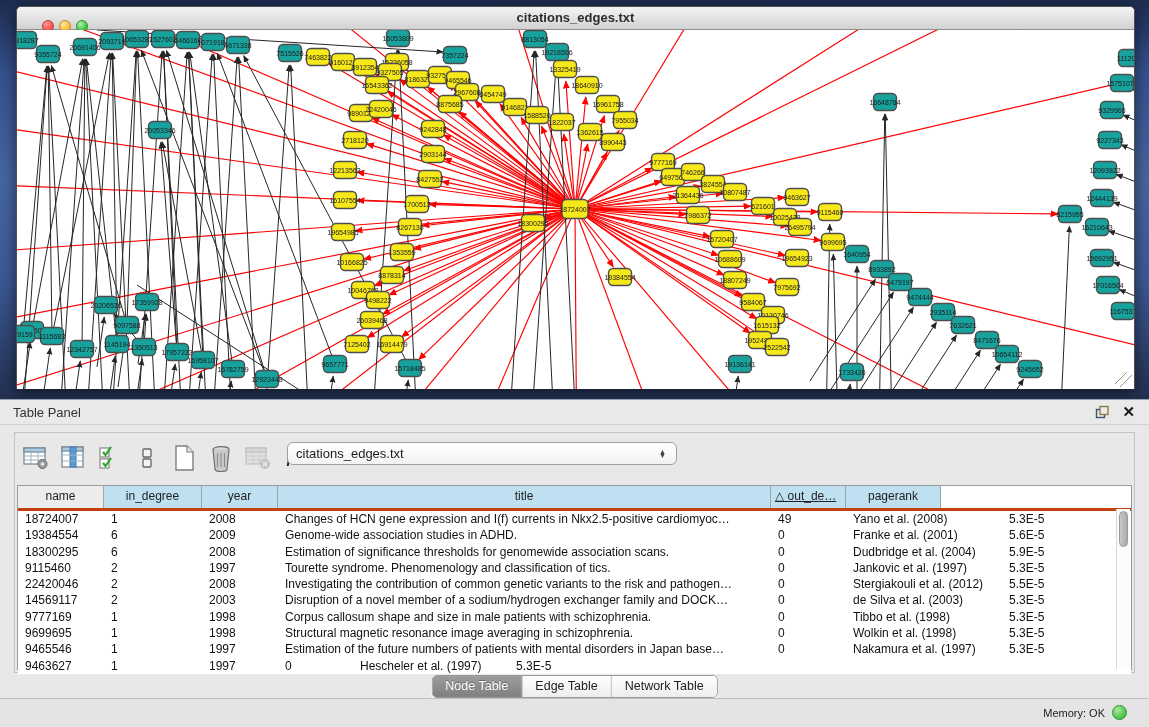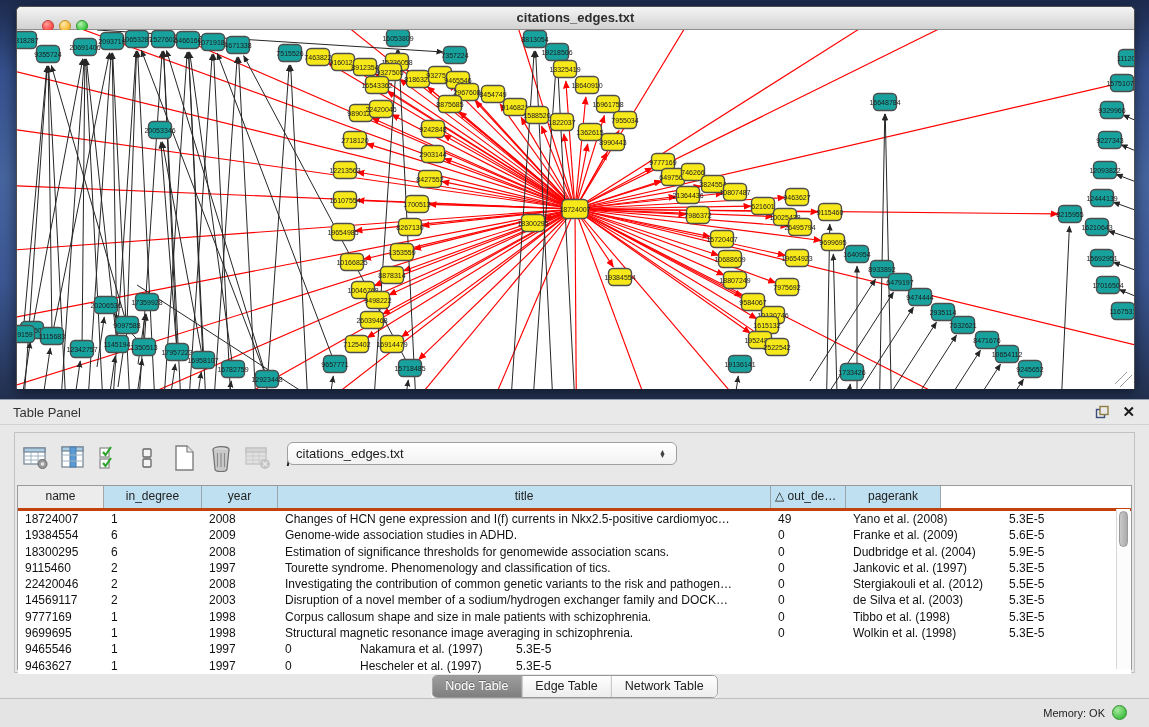--- a/index.html
+++ b/index.html
@@ -826,41 +826,41 @@
           <span>▼</span>
         </span>
     </div>
 
     <div class="dtable">
       <div class="thead" id="thead">
           <div class="th gray" style="width: 86px;">name</div>
           <div class="th" style="width: 98px;">in_degree</div>
           <div class="th" style="width: 76px;">year</div>
           <div class="th" style="width: 493px;">title</div>
-          <div class="th left" style="width: 75px;">△ out_de…</div>
+          <div class="th left" style="width: 75px; text-decoration: underline;">△ out_de…</div>
           <div class="th" style="width: 95px;">pagerank</div>
           <div class="th fill"></div>
         </div>
       <div class="tbody" id="tbody">
           <div class="tr">
             <div class="td" style="width: 86px;">18724007</div>
             <div class="td" style="width: 98px;">1</div>
             <div class="td" style="width: 76px;">2008</div>
             <div class="td" style="width: 493px;">Changes of HCN gene expression and I(f) currents in Nkx2.5-positive cardiomyoc…</div>
             <div class="td" style="width: 75px;">49</div>
             <div class="td" style="width: 156px;">Yano et al. (2008)</div>
             <div class="td" style="width: 95px;">5.3E-5</div>
           </div>
           <div class="tr">
             <div class="td" style="width: 86px;">19384554</div>
             <div class="td" style="width: 98px;">6</div>
             <div class="td" style="width: 76px;">2009</div>
             <div class="td" style="width: 493px;">Genome-wide association studies in ADHD.</div>
             <div class="td" style="width: 75px;">0</div>
-            <div class="td" style="width: 156px;">Franke et al. (2009)</div>
+            <div class="td" style="width: 156px;">Franke et al. (2001)</div>
             <div class="td" style="width: 95px;">5.6E-5</div>
           </div>
           <div class="tr">
             <div class="td" style="width: 86px;">18300295</div>
             <div class="td" style="width: 98px;">6</div>
             <div class="td" style="width: 76px;">2008</div>
             <div class="td" style="width: 493px;">Estimation of significance thresholds for genomewide association scans.</div>
             <div class="td" style="width: 75px;">0</div>
             <div class="td" style="width: 156px;">Dudbridge et al. (2004)</div>
             <div class="td" style="width: 95px;">5.9E-5</div>
@@ -907,20 +907,21 @@
             <div class="td" style="width: 76px;">1998</div>
             <div class="td" style="width: 493px;">Structural magnetic resonance image averaging in schizophrenia.</div>
             <div class="td" style="width: 75px;">0</div>
             <div class="td" style="width: 156px;">Wolkin et al. (1998)</div>
             <div class="td" style="width: 95px;">5.3E-5</div>
           </div>
           <div class="tr">
             <div class="td" style="width: 86px;">9465546</div>
             <div class="td" style="width: 98px;">1</div>
             <div class="td" style="width: 76px;">1997</div>
+            <div class="td" style="width: 493px;">Estimation of the future numbers of patients with mental disorders in Japan base…</div>
             <div class="td" style="width: 75px;">0</div>
             <div class="td" style="width: 156px;">Nakamura et al. (1997)</div>
             <div class="td" style="width: 95px;">5.3E-5</div>
           </div>
           <div class="tr">
             <div class="td" style="width: 86px;">9463627</div>
             <div class="td" style="width: 98px;">1</div>
             <div class="td" style="width: 76px;">1997</div>
             <div class="td" style="width: 75px;">0</div>
             <div class="td" style="width: 156px;">Hescheler et al. (1997)</div>

